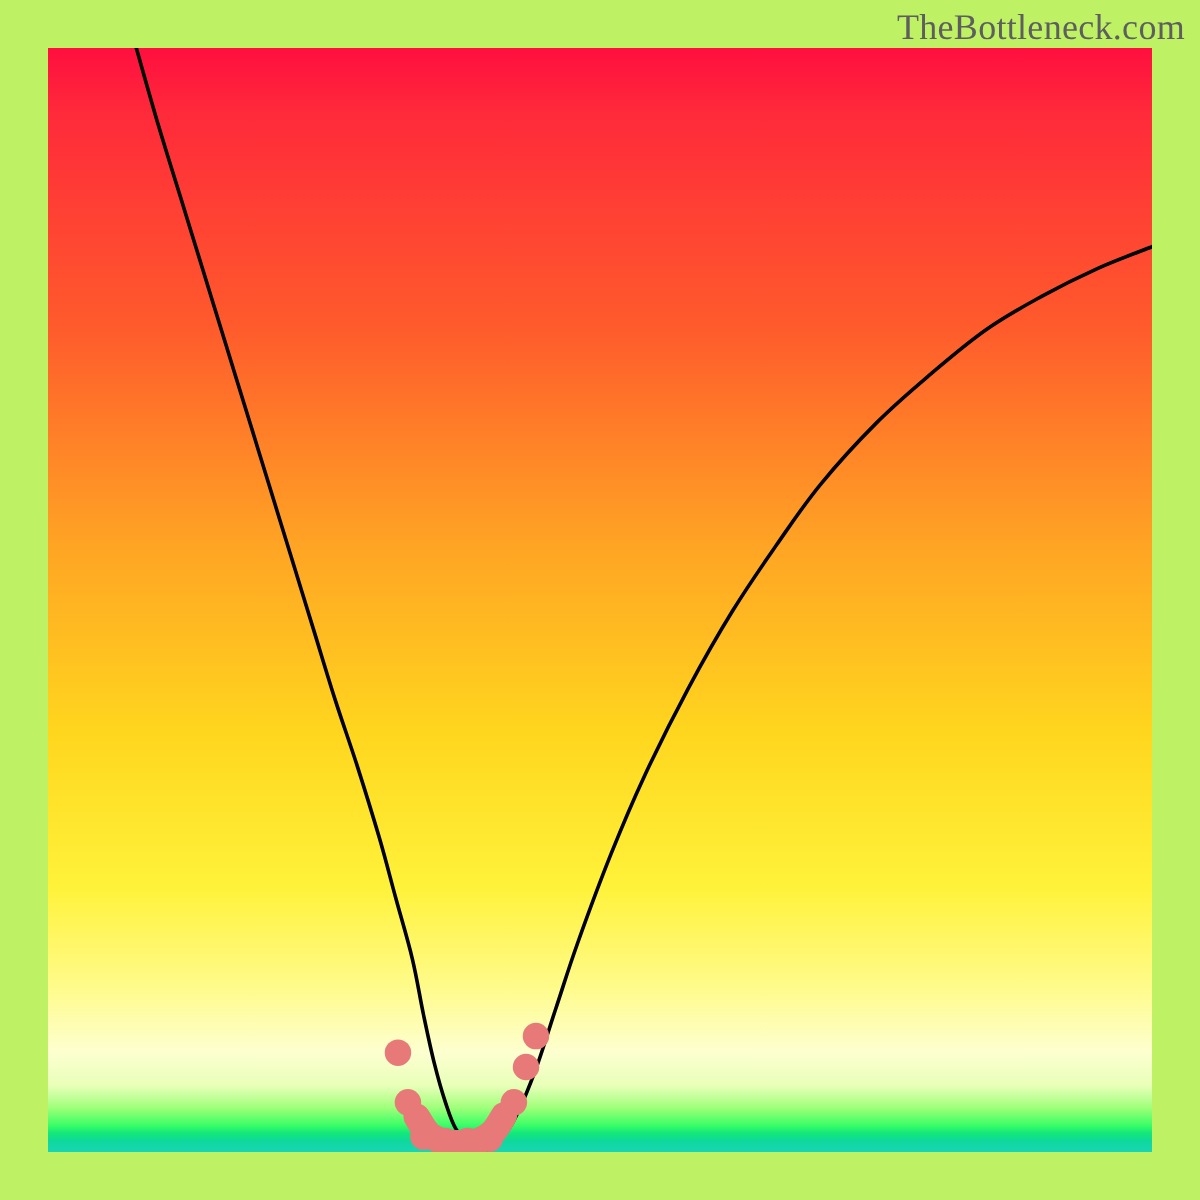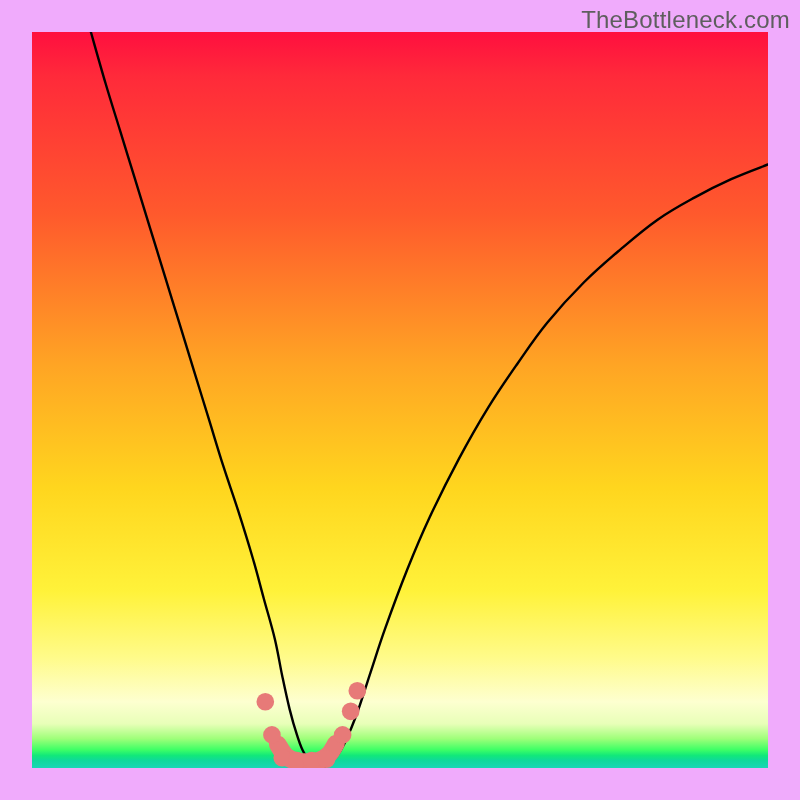--- a/index.html
+++ b/index.html
@@ -8,21 +8,22 @@
     width: 800px;
     height: 800px;
     overflow: hidden;
     background: #000;
     font-family: Arial, Helvetica, sans-serif;
   }
   .frame {
     position: relative;
     width: 800px;
     height: 800px;
-    background: #f0abfc;
+    background: #bef264;
+    font-family: Liberation Serif, serif;
   }
   .plot-area {
     position: absolute;
     left: 32px;
     top: 32px;
     width: 736px;
     height: 736px;
     
     background: linear-gradient(
       to bottom,

